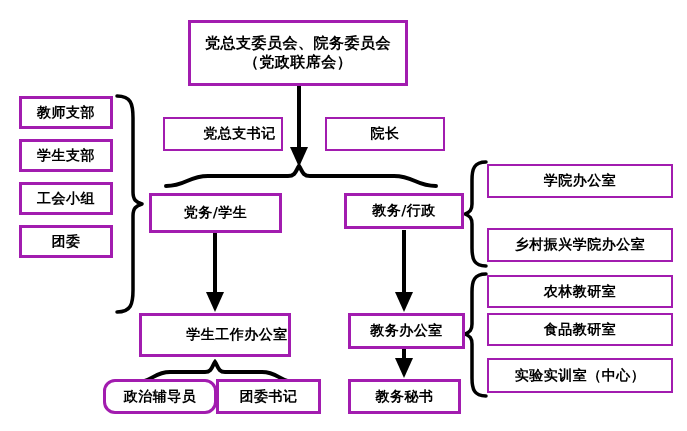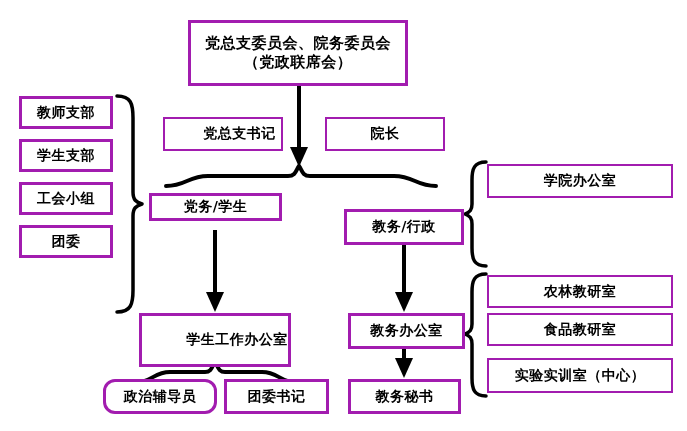--- a/index.html
+++ b/index.html
@@ -115,51 +115,54 @@
   <div class="node thick fs14" style="left:19px; top:139px; width:94px; height:33px;">
     <span>学生支部</span>
   </div>
   <div class="node thick fs14" style="left:19px; top:182px; width:94px; height:33px;">
     <span>工会小组</span>
   </div>
   <div class="node thick fs14" style="left:19px; top:225px; width:94px; height:33px;">
     <span>团委</span>
   </div>
 
-  <div class="node thick fs14" style="left:149px; top:193px; width:133px; height:28px;">
+  <div class="node thick fs14" style="left:149px; top:193px; width:133px; height:40px;">
     <span>党务/学生</span>
   </div>
-  <div class="node thick fs14" style="left:344px; top:193px; width:120px; height:36px;margin-top:16px;">
+  <div class="node thick fs14" style="left:344px; top:193px; width:120px; height:36px;">
     <span>教务/行政</span>
   </div>
 
   <div class="node thin fs14" style="left:487px; top:164px; width:186px; height:34px;">
     <span>学院办公室</span>
+  </div>
+  <div class="node thin fs14" style="left:487px; top:228px; width:186px; height:34px;">
+    <span>乡村振兴学院办公室</span>
   </div>
 
   <div class="node thin fs14" style="left:487px; top:275px; width:186px; height:33px;">
     <span>农林教研室</span>
   </div>
   <div class="node thin fs14" style="left:487px; top:313px; width:186px; height:33px;">
     <span>食品教研室</span>
   </div>
   <div class="node thin fs14" style="left:487px; top:358px; width:186px; height:35px;">
     <span>实验实训室（中心）</span>
   </div>
 
-  <div class="node thick fs14" style="left:139px; top:313px; width:152px; height:54px;padding-left:44px;">
+  <div class="node thick fs14" style="left:139px; top:313px; width:152px; height:44px;padding-left:44px;">
     <span>学生工作办公室</span>
   </div>
   <div class="node thick fs14" style="left:348px; top:313px; width:117px; height:36px;">
     <span>教务办公室</span>
   </div>
 
   <div class="node thick fs14" style="left:103px; top:379px; width:114px; height:35px;border-radius:12px;">
     <span>政治辅导员</span>
   </div>
-  <div class="node thick fs14" style="left:224px; top:379px; width:105px; height:35px;">
+  <div class="node thick fs14" style="left:216px; top:379px; width:105px; height:35px;">
     <span>团委书记</span>
   </div>
   <div class="node thick fs14" style="left:348px; top:379px; width:113px; height:35px;">
     <span>教务秘书</span>
   </div>
 
 </div>
 
 </body></html>

